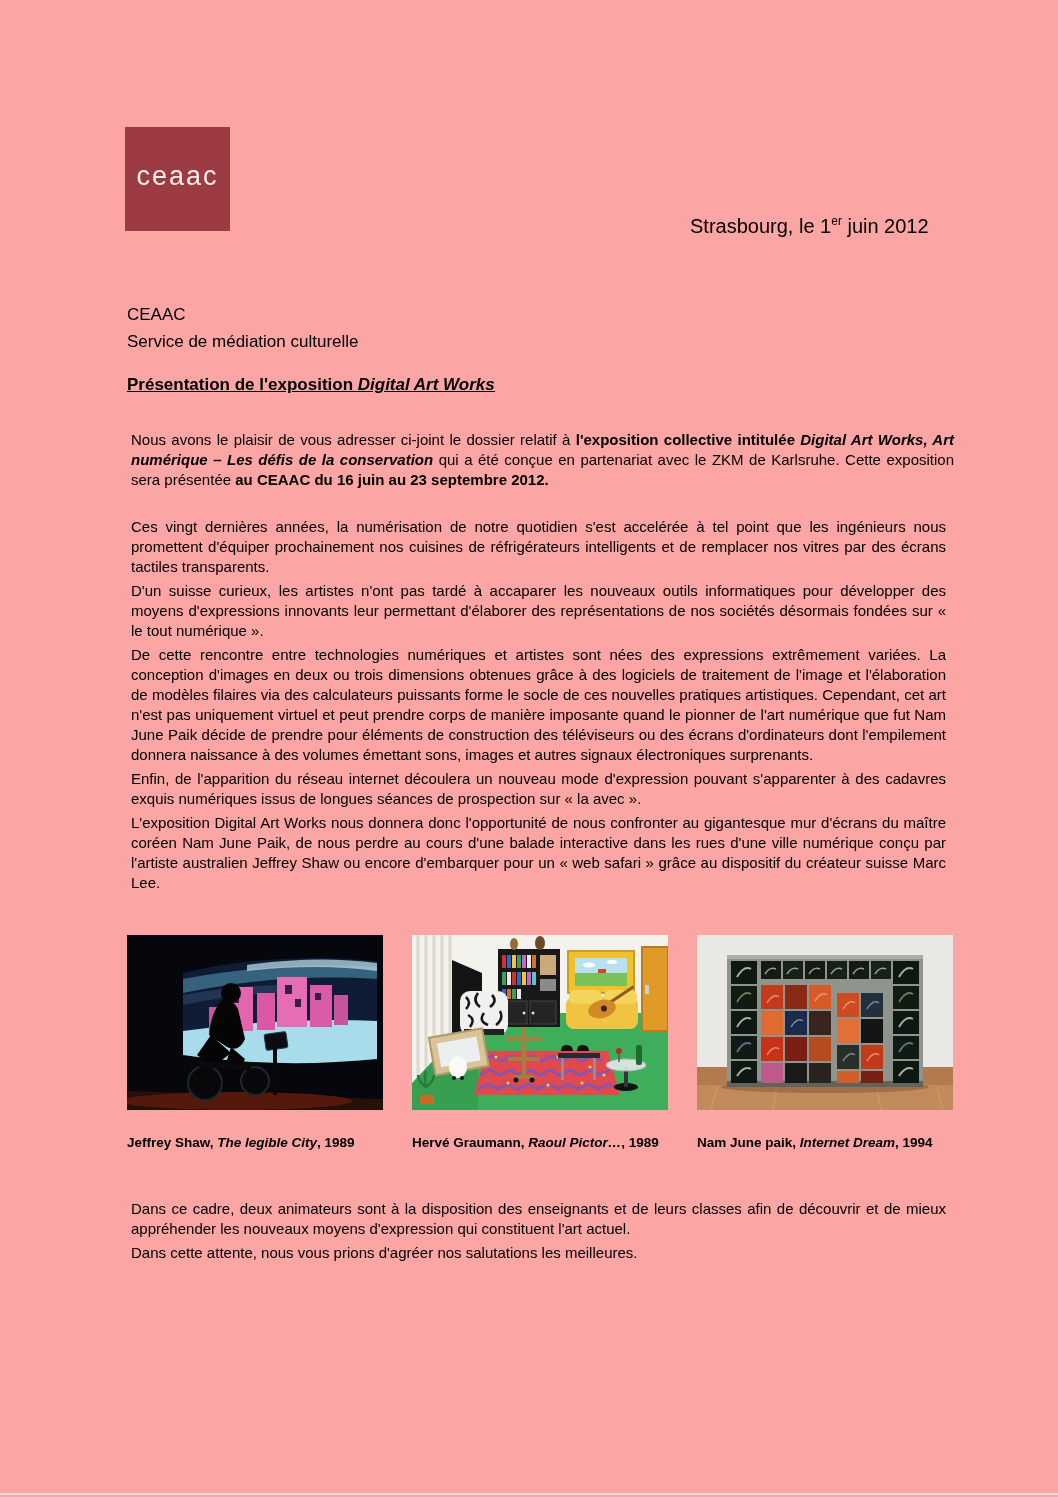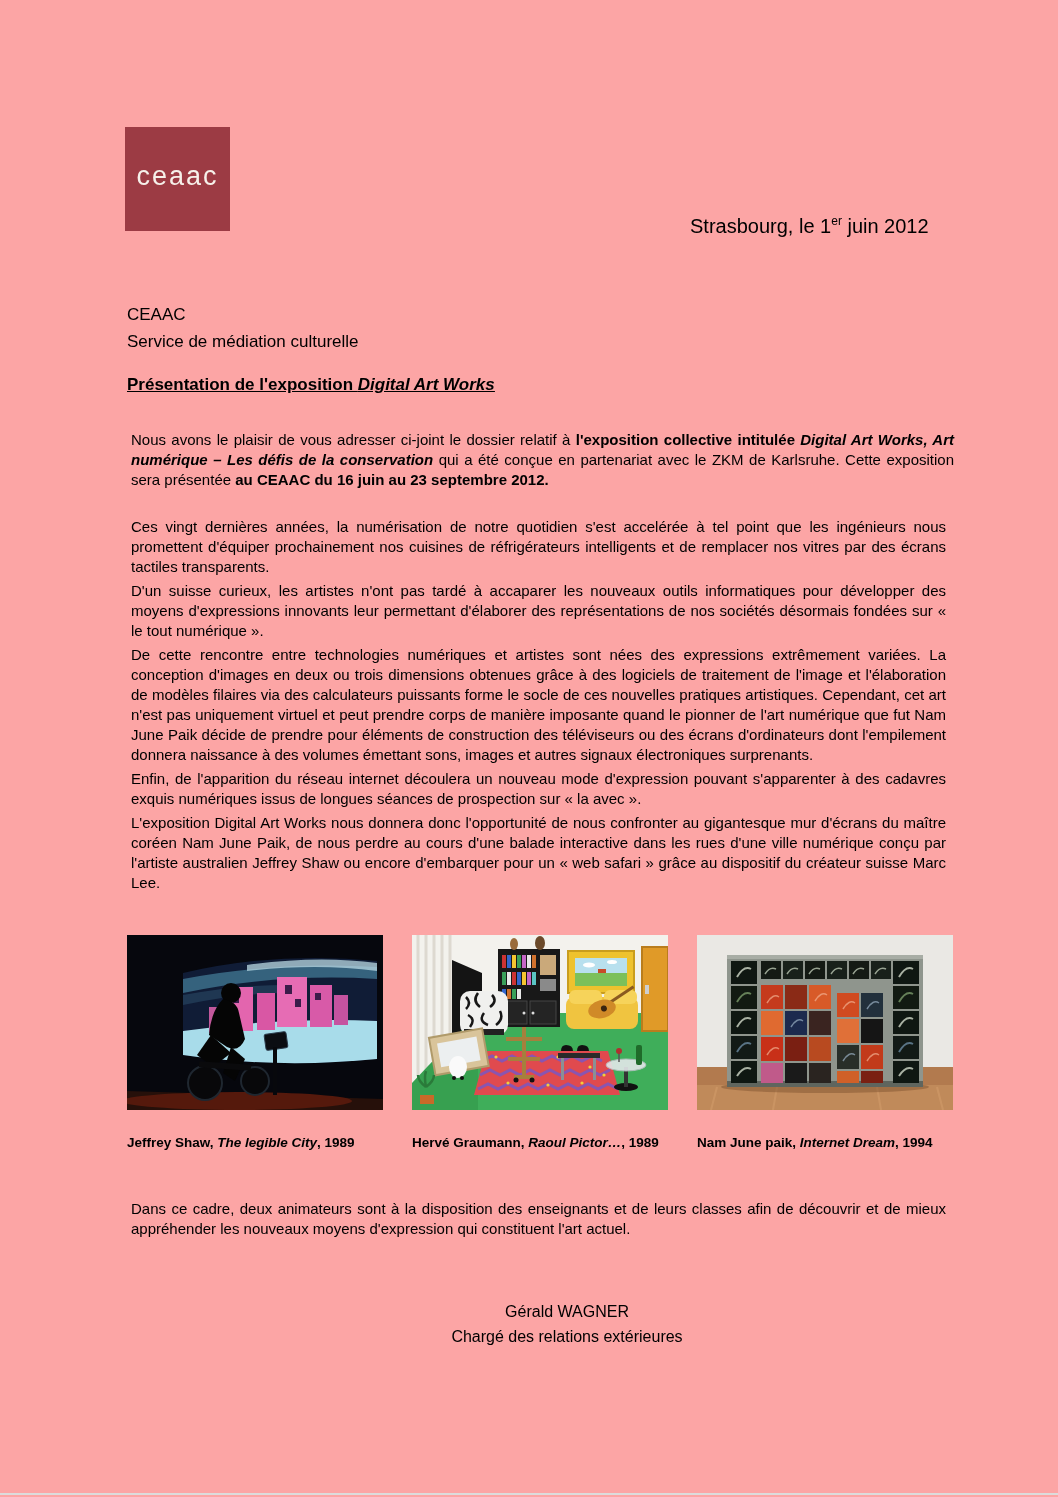--- a/index.html
+++ b/index.html
@@ -332,22 +332,19 @@
           </g>
         </g>
       </svg>
       <figcaption><span class="b">Nam June paik, </span><span class="b i">Internet Dream</span><span class="b">, 1994</span></figcaption>
     </figure>
 
   </div>
 
   <div class="closing-block">
     <p class="para">Dans ce cadre, deux animateurs sont à la disposition des enseignants et de leurs classes afin de découvrir et de mieux appréhender les nouveaux moyens d'expression qui constituent l'art actuel.</p>
-  </div>
-
-  <div class="signature-block">
-    <div>Gérald WAGNER</div>
-    <div>Chargé des relations extérieures</div>
-  </div>
+    <p class="para">Dans cette attente, nous vous prions d'agréer nos salutations les meilleures.</p>
+  </div>
+
 
   <div class="page-bottom-edge"></div>
 
 </div>
 
 </body></html>

